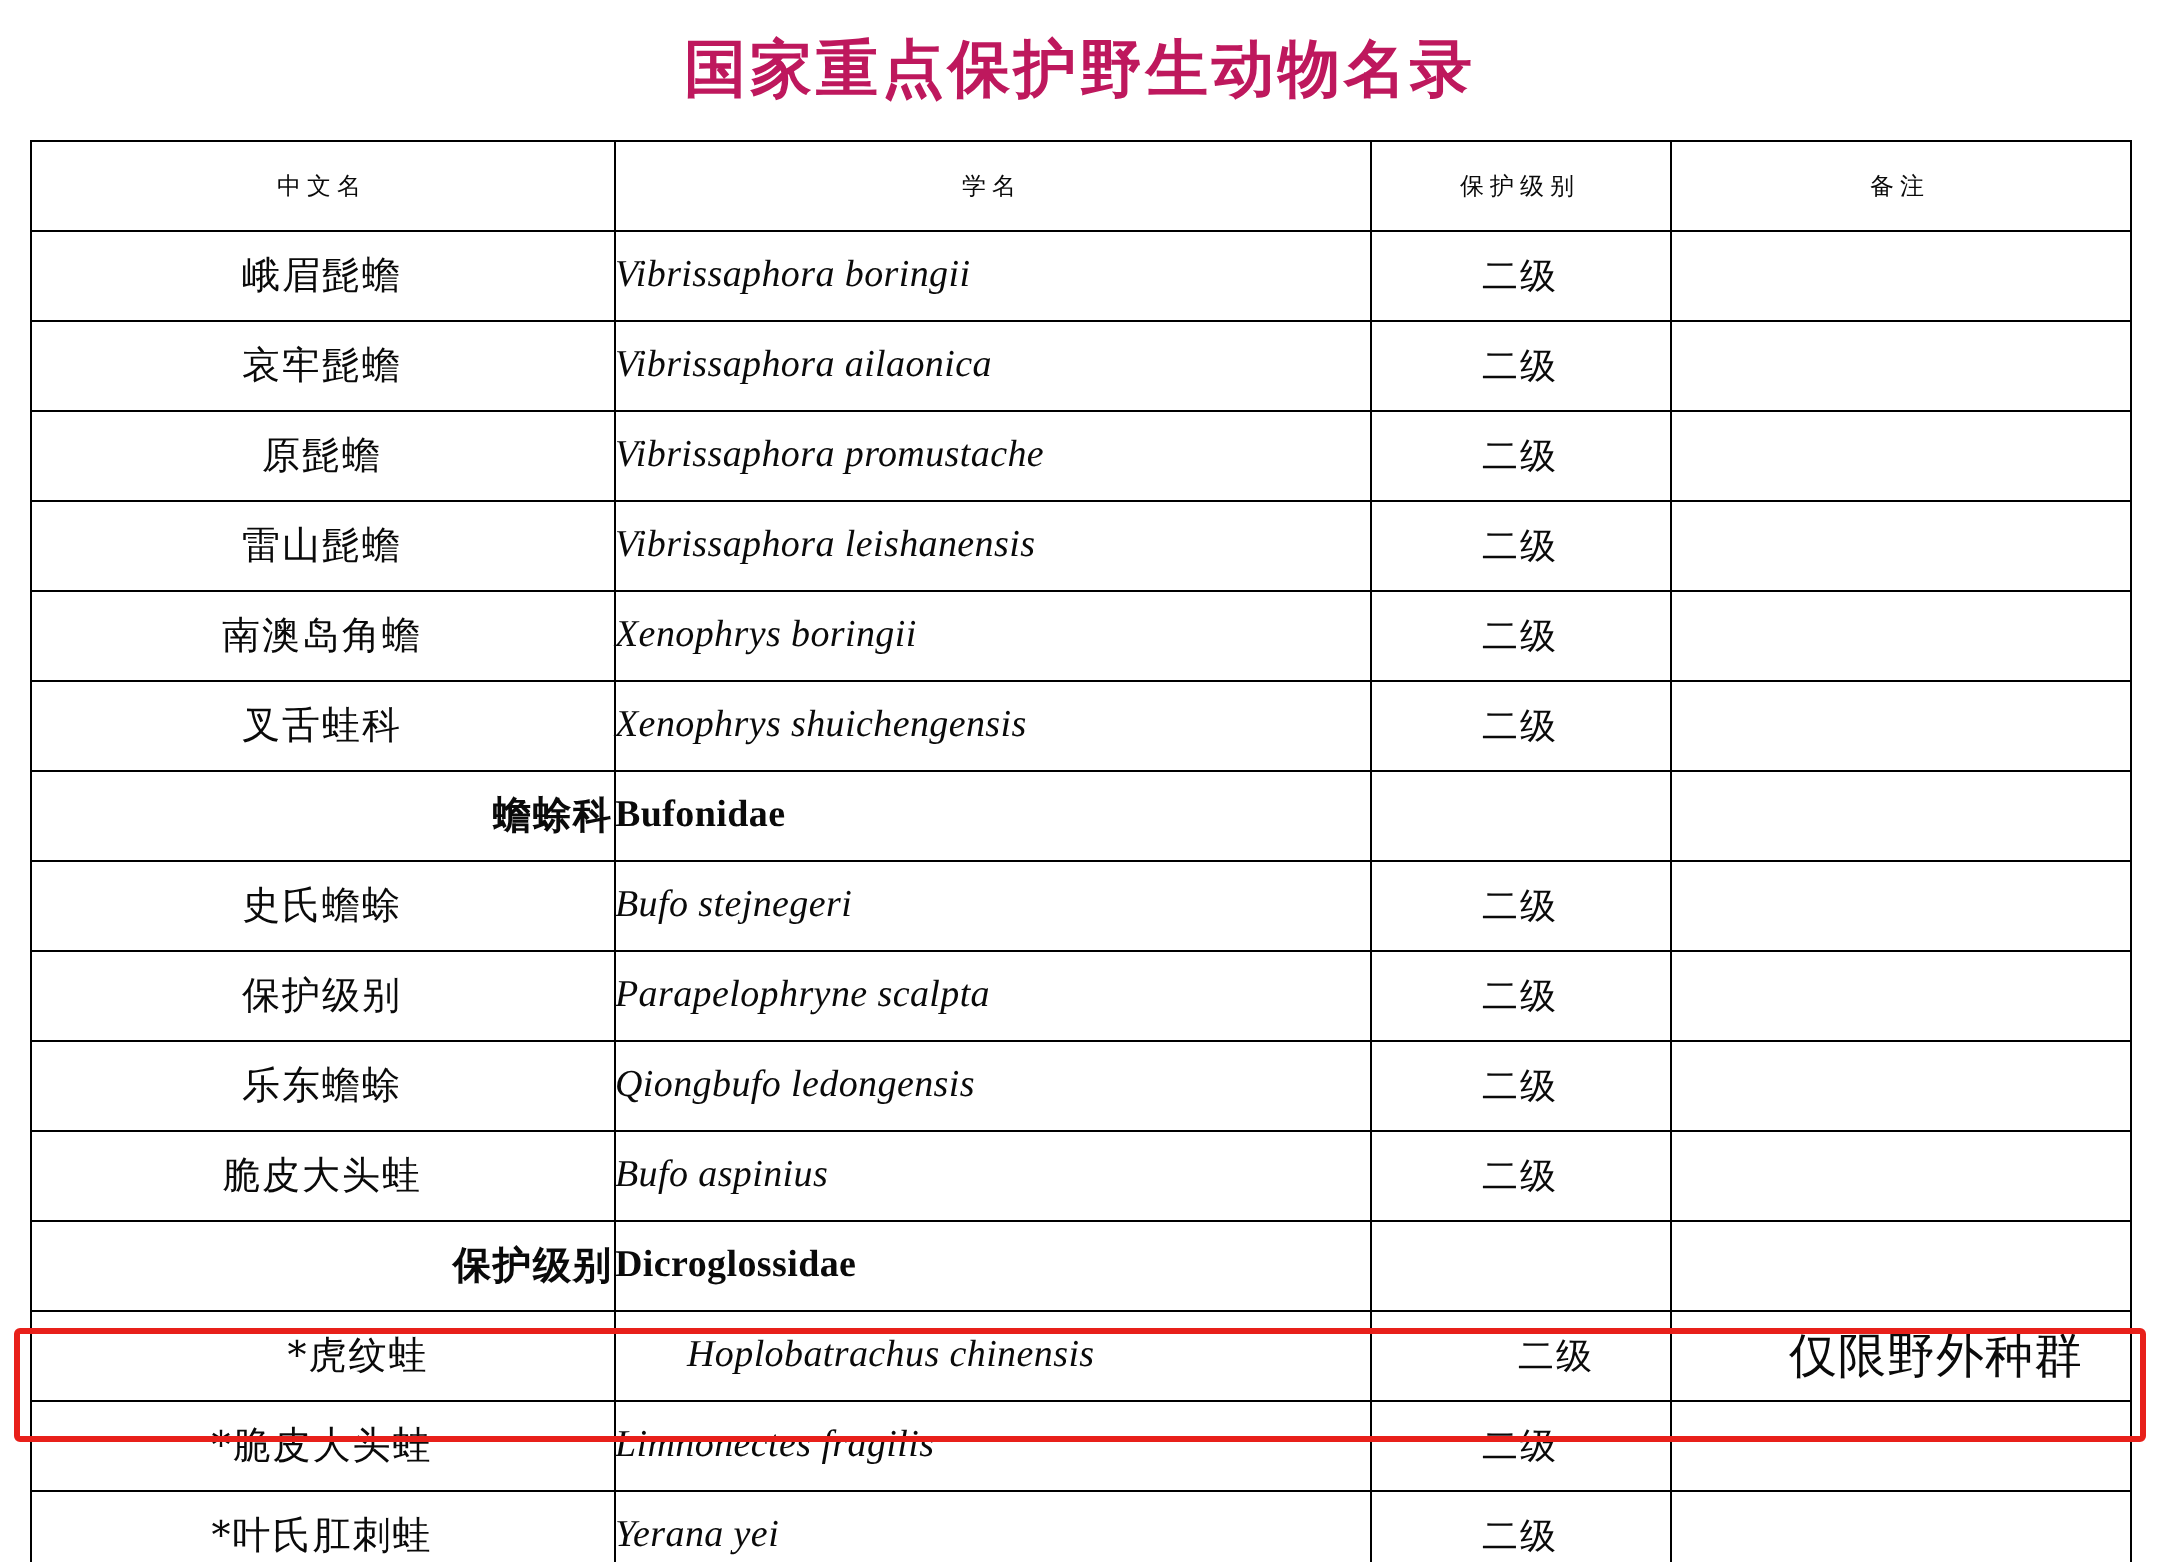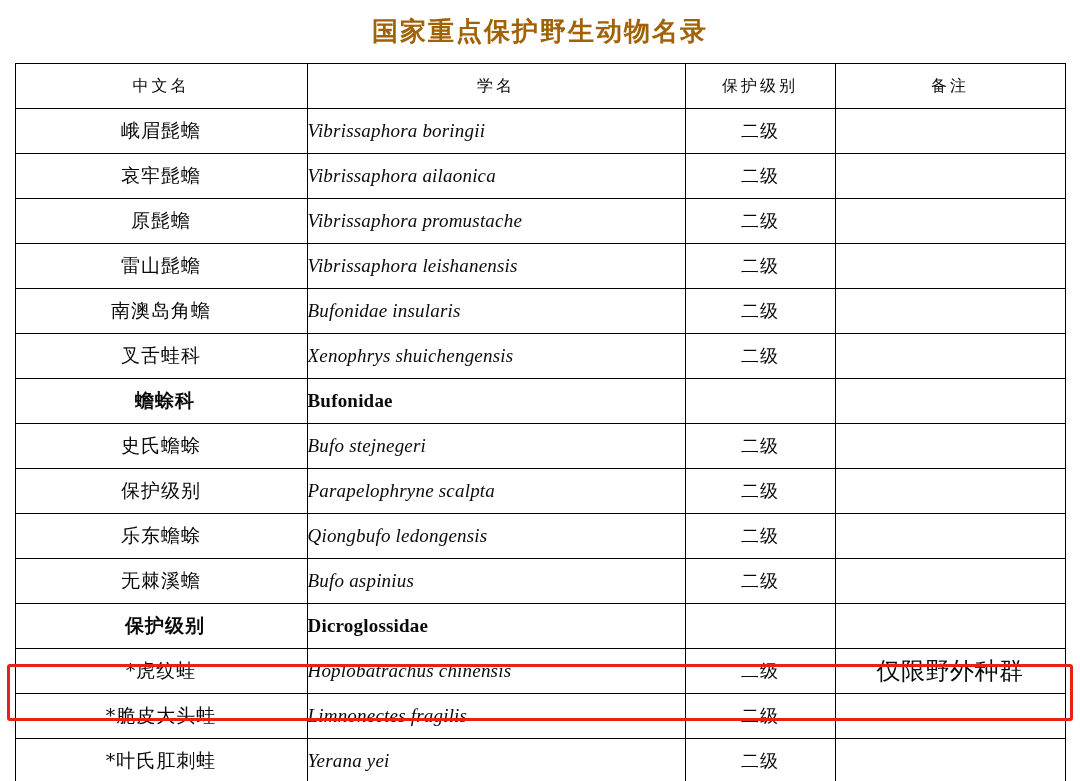--- a/index.html
+++ b/index.html
@@ -18,24 +18,24 @@
   .page {
     width: 1080px;
     height: 781px;
     position: relative;
     box-sizing: border-box;
   }
   .doc-title {
     text-align: center;
     font-family: "DejaVu Serif", "Liberation Serif", serif;
     font-weight: bold;
-    font-size: 26px;
+    font-size: 31px;
     letter-spacing: 2px;
     margin: 14px 0 14px 0;
-    color: #a16207;
+    color: #be185d;
   }
   table.species-table {
     border-collapse: collapse;
     width: 1050px;
     margin: 0 auto;
     table-layout: fixed;
   }
   table.species-table td, table.species-table th {
     border: 1.6px solid #000;
     padding: 0;
@@ -43,35 +43,35 @@
     vertical-align: middle;
     background: #fff;
   }
   col.c-cn { width: 292px; }
   col.c-sci { width: 378px; }
   col.c-lvl { width: 150px; }
   col.c-note { width: 230px; }
 
   th.hdr {
     text-align: center;
-    font-size: 16px;
+    font-size: 12px;
     font-weight: normal;
     font-family: "DejaVu Serif", "Liberation Serif", serif;
     letter-spacing: 3px;
     height: 48px;
   }
   td.cn {
     text-align: center;
     font-size: 19px;
     font-family: "DejaVu Serif", "Liberation Serif", serif;
     letter-spacing: 1px;
     padding-left: 6px;
   }
   td.cn.family {
-    text-align: center;
+    text-align: right;
     padding-left: 8px;
     font-weight: bold;
   }
   td.sci {
     font-style: italic;
     font-size: 19px;
     font-family: "Liberation Serif", "DejaVu Serif", serif;
     padding-left: 14px;
     letter-spacing: 0.2px;
   }
@@ -86,20 +86,21 @@
     letter-spacing: 1px;
   }
   td.note {
     text-align: center;
     font-size: 24px;
     font-family: "DejaVu Serif", "Liberation Serif", serif;
     letter-spacing: 0.5px;
   }
   tr.highlight td {
     position: relative;
+    padding-left: 36px;
   }
   .highlight-box {
     position: absolute;
     border: 3px solid #e8201a;
     border-radius: 3px;
     pointer-events: none;
     box-sizing: border-box;
   }
 </style>
 </head>
@@ -144,21 +145,21 @@
           <td class="note"></td>
         </tr>
         <tr>
           <td class="cn">雷山髭蟾</td>
           <td class="sci">Vibrissaphora leishanensis</td>
           <td class="lvl">二级</td>
           <td class="note"></td>
         </tr>
         <tr>
           <td class="cn">南澳岛角蟾</td>
-          <td class="sci">Bufonidae insularis</td>
+          <td class="sci">Xenophrys boringii</td>
           <td class="lvl">二级</td>
           <td class="note"></td>
         </tr>
         <tr>
           <td class="cn">叉舌蛙科</td>
           <td class="sci">Xenophrys shuichengensis</td>
           <td class="lvl">二级</td>
           <td class="note"></td>
         </tr>
         <tr>
@@ -179,21 +180,21 @@
           <td class="lvl">二级</td>
           <td class="note"></td>
         </tr>
         <tr>
           <td class="cn">乐东蟾蜍</td>
           <td class="sci">Qiongbufo ledongensis</td>
           <td class="lvl">二级</td>
           <td class="note"></td>
         </tr>
         <tr>
-          <td class="cn">无棘溪蟾</td>
+          <td class="cn">脆皮大头蛙</td>
           <td class="sci">Bufo aspinius</td>
           <td class="lvl">二级</td>
           <td class="note"></td>
         </tr>
         <tr>
           <td class="cn family">保护级别</td>
           <td class="sci family">Dicroglossidae</td>
           <td class="lvl"></td>
           <td class="note"></td>
         </tr>

